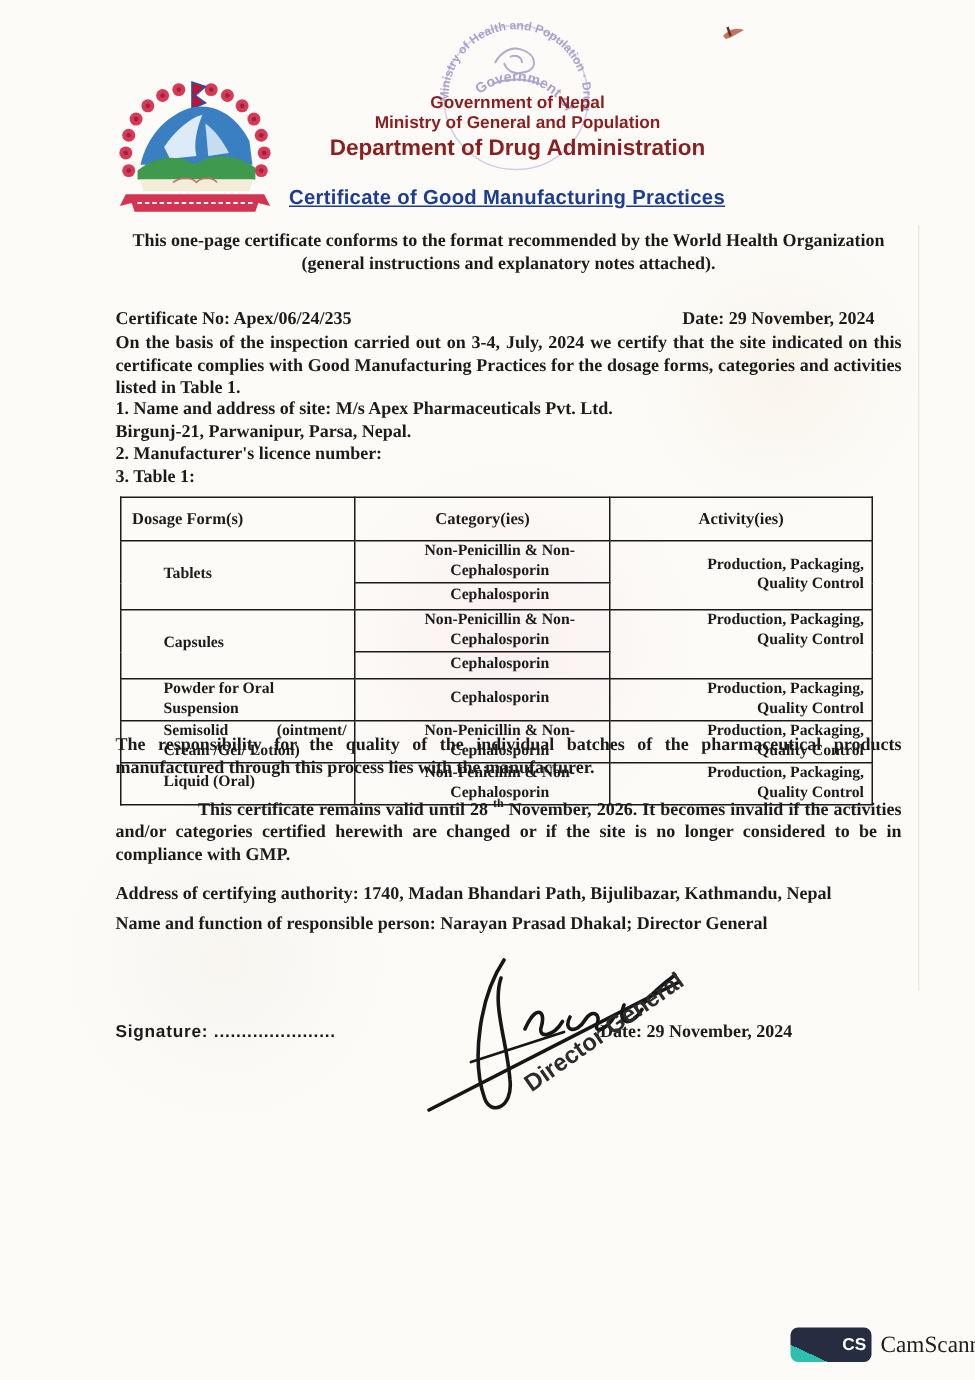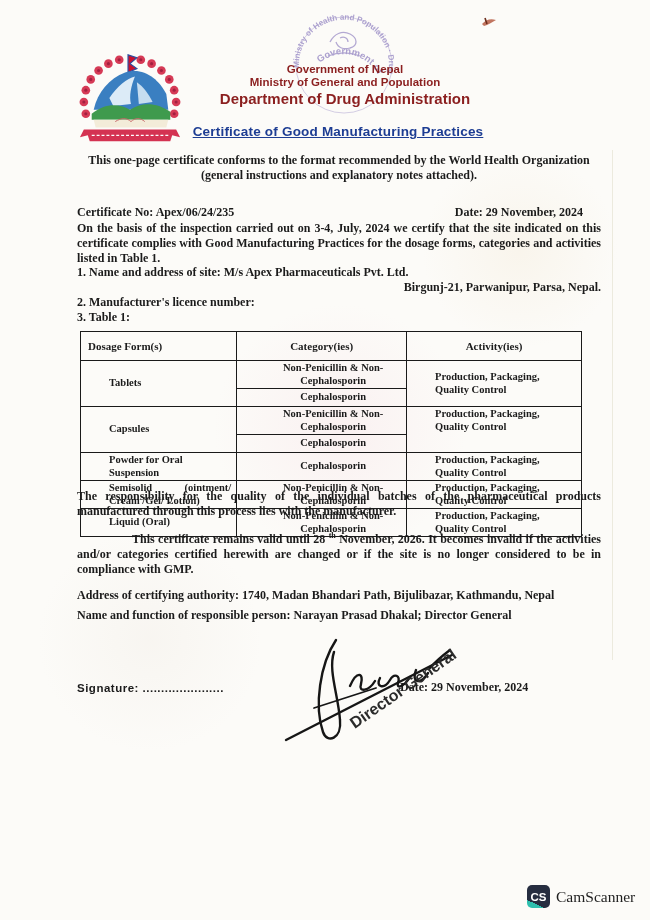--- a/index.html
+++ b/index.html
@@ -28,31 +28,31 @@
        color:#1d3d93;text-decoration:underline;letter-spacing:.2px;}
   
   .intro{position:absolute;left:72px;top:153px;width:534px;text-align:center;
        font-weight:bold;font-size:12px;line-height:15px;}
   .meta-row{position:absolute;left:77px;top:194px;width:524px;display:flex;
        justify-content:space-between;font-weight:bold;font-size:12px;margin-top:11px;}
   .meta-row .date{margin-right:18px;}
   .body-block{position:absolute;left:77px;top:221px;width:524px;
        font-weight:bold;font-size:12px;line-height:14.8px;}
   .body-block .just{text-align:justify;margin:0;}
-  .addr-indent{text-align:right;}
+  .addr-indent{}
   
   .gmp-table{position:absolute;left:80px;top:331px;width:502px;border-collapse:collapse;
        font-weight:bold;font-size:10.5px;line-height:12.5px;}
   .gmp-table th,.gmp-table td{border:1.6px solid #1a1a1a;padding:1px 5px;}
   .gmp-table th{height:26px;text-align:center;font-size:11px;}
   .gmp-table th:first-child{text-align:left;padding-left:7px;}
   .gmp-table td{height:15px;padding-left:28px;}
   .col-form{width:150px;text-align:left;padding-left:7px;}
   .col-cat{width:163px;text-align:center;}
-  .col-act{width:175px;text-align:left;}
+  .col-act{width:175px;text-align:right;}
   .va-top{vertical-align:top;padding-top:2px;}
   .wrapcell{text-align:justify;}
   
   .closing-block{position:absolute;left:77px;top:489px;width:524px;
        font-weight:bold;font-size:12px;line-height:15px;}
   .closing-block p{margin:0 0 9px 0;text-align:justify;}
   .closing-block .indent{text-indent:55px;}
   .closing-block sup{font-size:8px;}
   .line-addr{position:absolute;left:77px;top:588px;width:540px;font-weight:bold;font-size:12px;}
   .line-person{position:absolute;left:77px;top:608px;width:540px;font-weight:bold;font-size:12px;}
@@ -65,21 +65,21 @@
   .sig-role{position:absolute;left:352px;top:716px;width:160px;z-index:3;
        font-family:"Liberation Sans", sans-serif;font-weight:bold;font-size:16px;color:#2b2b2b;
        transform:rotate(-35deg);transform-origin:0 50%;}
   
   .smudge{position:absolute;left:478px;top:12px;width:24px;height:18px;}
   
   .cs-wm{position:absolute;left:527px;top:885px;display:flex;align-items:center;gap:6px;}
   .cs-badge{width:23px;height:23px;border-radius:5px;
        background:linear-gradient(205deg,#262d40 76%,#2fbfae 76%);
        color:#fff;font-family:"Liberation Sans", sans-serif;font-weight:bold;font-size:11.5px;
-       display:flex;align-items:center;justify-content:center;}
+       display:flex;align-items:center;justify-content:center;padding-left:31px;}
   .cs-text{font-family:"Liberation Serif", serif;font-size:15.5px;color:#1f1f1f;text-align:center;}
 </style>
 </head>
 <body>
 
 <div class="page">
 
   <svg class="emblem" viewBox="0 0 110 96">
 
     <g>

